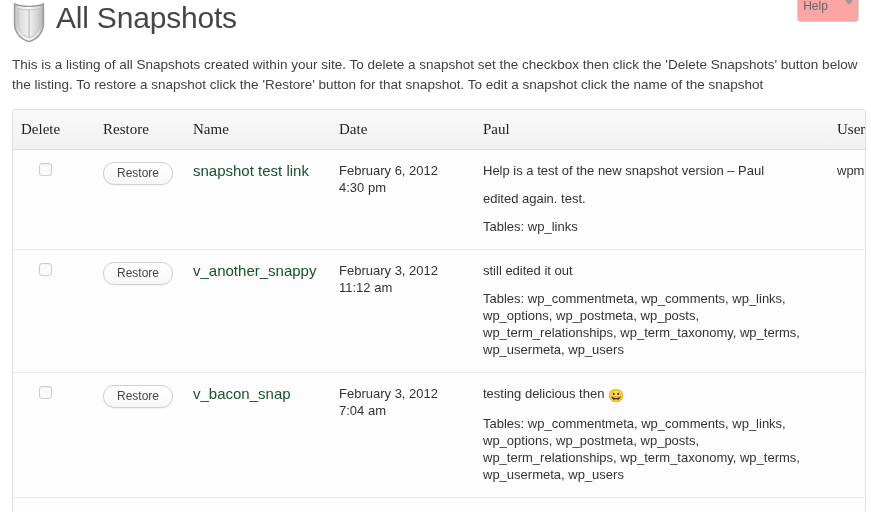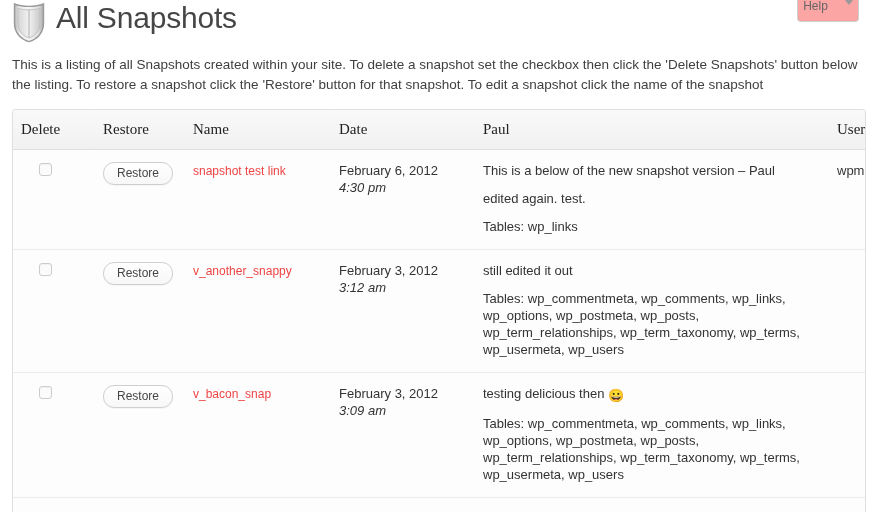--- a/index.html
+++ b/index.html
@@ -161,29 +161,29 @@
     background: linear-gradient(180deg,#ffffff 0%,#f7f7f7 100%);
     border: 1px solid #cfcfcf;
     border-radius: 11px;
     padding: 3px 13px 4px 13px;
     cursor: pointer;
     white-space: nowrap;
     box-shadow: 0 1px 0 rgba(0,0,0,0.03);
   }
 
   .snap-link {
-    color: #ef4444;
+    color: #14532d;
     text-decoration: none;
-    font-size: 12px;
+    font-size: 15px;
     line-height: 17px;
     cursor: pointer;
   }
 
   .date-cell { color: #333; margin-left: 33px; }
-  .date-line2 { display: block; font-style: italic; }
+  .date-line2 { display: block; }
 
   .note-p {
     margin: 0 0 11px 0;
   }
   .note-p:last-child { margin-bottom: 0; }
 
   .emoji {
     display: inline-block;
     vertical-align: -2px;
     font-size: 13px;
@@ -250,61 +250,61 @@
           <span class="btn-restore">Restore</span>
         </td>
         <td class="col-name">
           <a class="snap-link">snapshot test link</a>
         </td>
         <td class="col-date date-cell">
           <span>February 6, 2012</span>
           <span class="date-line2">4:30 pm</span>
         </td>
         <td class="col-notes">
-          <p class="note-p">This is a below of the new snapshot version – Paul</p>
+          <p class="note-p">Help is a test of the new snapshot version – Paul</p>
           <p class="note-p">edited again. test.</p>
           <p class="note-p tables-line">Tables: wp_links</p>
         </td>
         <td class="col-user user-cell">wpmudev_admin</td>
       </tr>
 
       <tr>
         <td class="col-delete">
           <input type="checkbox" class="cb" style="">
         </td>
         <td class="col-restore">
           <span class="btn-restore">Restore</span>
         </td>
         <td class="col-name">
           <a class="snap-link">v_another_snappy</a>
         </td>
         <td class="col-date date-cell">
           <span>February 3, 2012</span>
-          <span class="date-line2">3:12 am</span>
+          <span class="date-line2">11:12 am</span>
         </td>
         <td class="col-notes">
           <p class="note-p">still edited it out</p>
           <p class="note-p tables-line">Tables: wp_commentmeta, wp_comments, wp_links, wp_options, wp_postmeta, wp_posts, wp_term_relationships, wp_term_taxonomy, wp_terms, wp_usermeta, wp_users</p>
         </td>
         <td class="col-user user-cell"></td>
       </tr>
 
       <tr>
         <td class="col-delete">
           <input type="checkbox" class="cb" style="">
         </td>
         <td class="col-restore">
           <span class="btn-restore">Restore</span>
         </td>
         <td class="col-name">
           <a class="snap-link">v_bacon_snap</a>
         </td>
         <td class="col-date date-cell">
           <span>February 3, 2012</span>
-          <span class="date-line2">3:09 am</span>
+          <span class="date-line2">7:04 am</span>
         </td>
         <td class="col-notes">
           <p class="note-p"><span>testing delicious then </span><span class="emoji">😀</span></p>
           <p class="note-p tables-line">Tables: wp_commentmeta, wp_comments, wp_links, wp_options, wp_postmeta, wp_posts, wp_term_relationships, wp_term_taxonomy, wp_terms, wp_usermeta, wp_users</p>
         </td>
         <td class="col-user user-cell"></td>
       </tr>
 
       <tr>
         <td class="col-delete">

